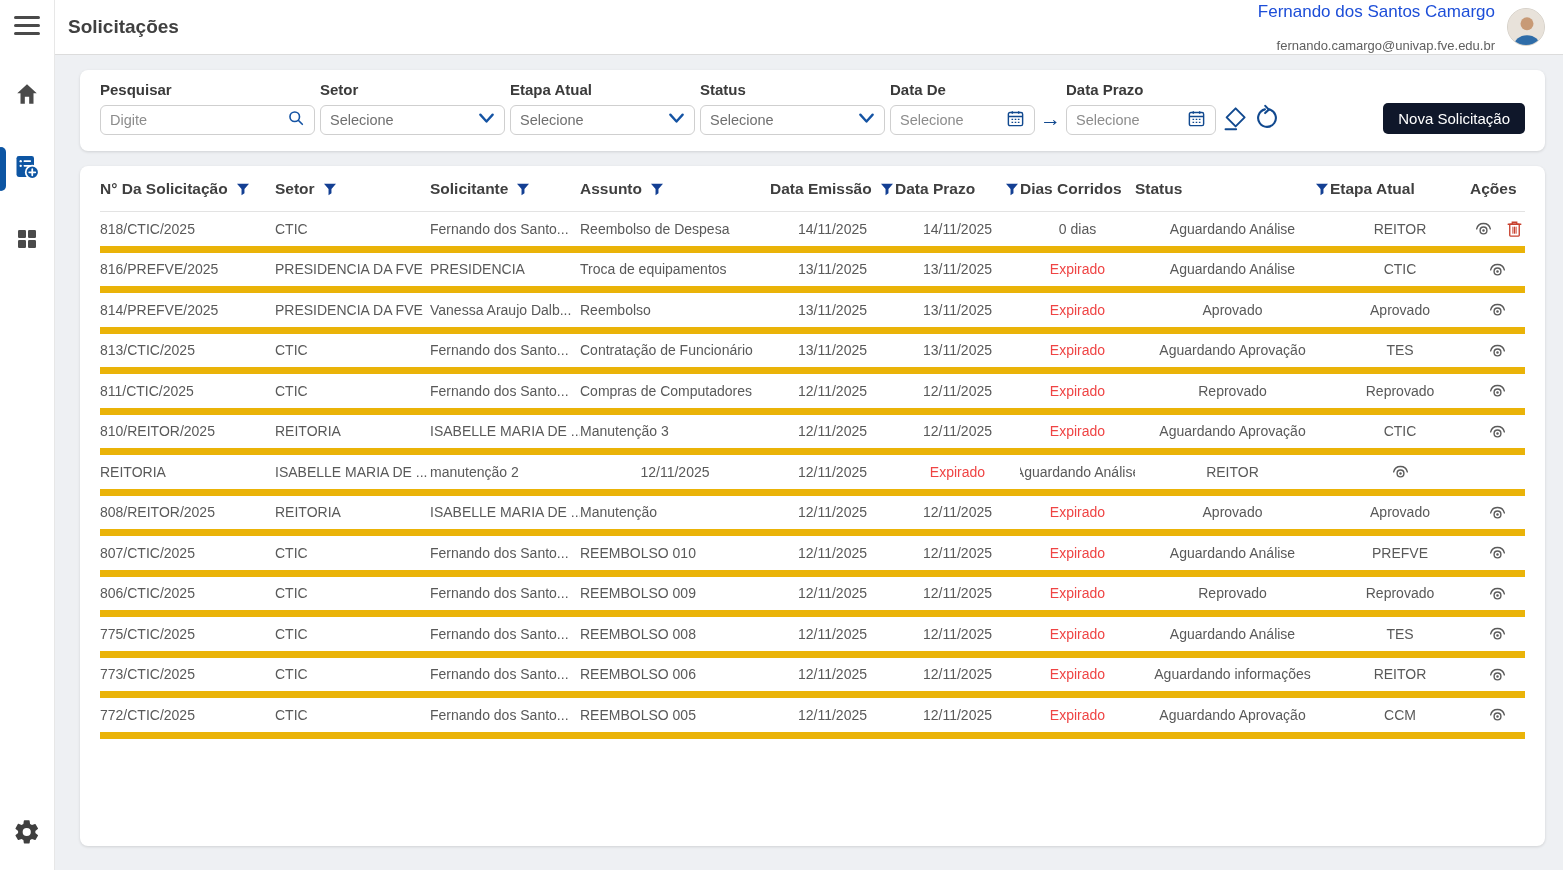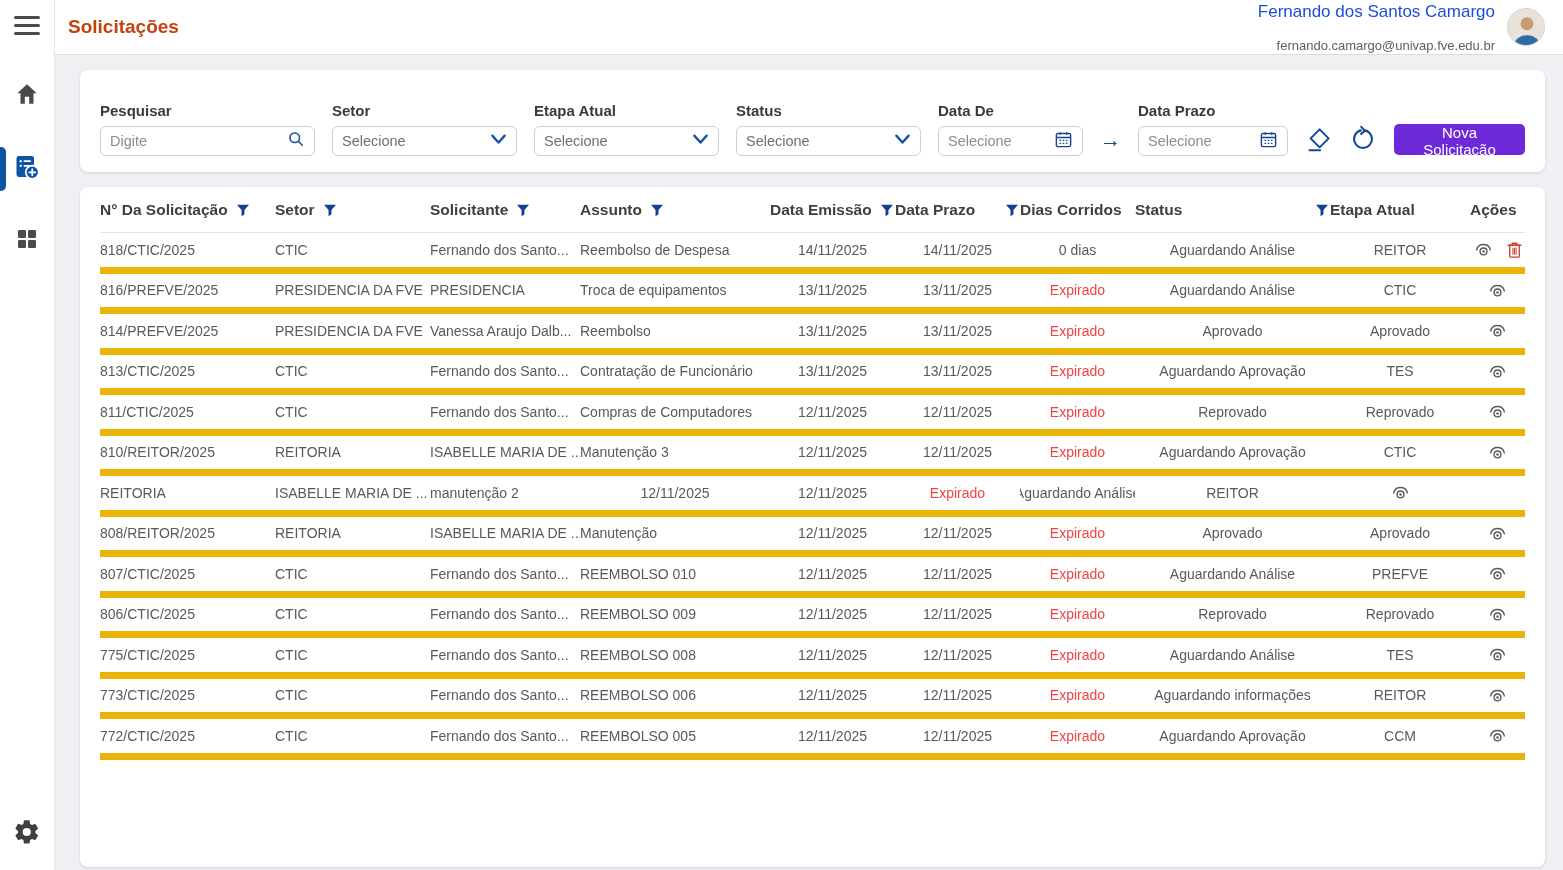--- a/index.html
+++ b/index.html
@@ -18,50 +18,50 @@
   .nav-item { position:relative; width:100%; display:flex; justify-content:center;
     padding:6px 0; cursor:pointer; }
   .nav-item .indicator { position:absolute; left:-4px; top:0; width:10px; height:100%;
     background:#0d55a3; border-radius:6px; }
   .side-bottom { margin-top:auto; margin-bottom:14px; cursor:pointer; }
 
   
   .topbar { position:fixed; left:55px; top:0; width:1508px; height:55px;
     background:#fff; border-bottom:1px solid #dcdcdc; display:flex;
     align-items:center; padding:0 18px 0 13px; z-index:4; }
-  .page-title { color:#c2410c; font-size:19px; font-weight:700; }
+  .page-title { color:#404040; font-size:19px; font-weight:700; }
   .user-block { margin-left:auto; display:flex; align-items:center; gap:12px; }
   .user-text { text-align:right; }
   .user-name { font-size:17px; color:#1d4ed8; }
   .user-email { font-size:13px; color:#5f5f5f; margin-top:16px; }
   .avatar { width:38px; height:38px; border-radius:50%; overflow:hidden;
     background:#e8e2da; border:1px solid #d7d2ca; cursor:pointer; }
 
   
   .content { position:absolute; left:55px; top:55px; width:1508px; height:815px;
     background:#eef0f3; }
 
   .card { background:#fff; border-radius:8px; box-shadow:0 1px 3px rgba(0,0,0,.13); }
 
   
   .filter-card { margin:15px 18px 0 25px; padding:12px 20px 16px 20px;
-    display:flex; align-items:flex-end; gap:17px; height:102px; }
+    display:flex; align-items:flex-end; gap:5px; height:81px; }
   .fgroup { display:flex; flex-direction:column; gap:7px; }
   .flabel { font-size:15px; font-weight:600; color:#3a3a3a; }
   .fctrl { height:30px; border:1px solid #cfcfcf; border-radius:6px; background:#fff;
     display:flex; align-items:center; padding:0 9px; gap:6px; cursor:pointer; }
   .fctrl input { border:none; outline:none; flex:1; font-size:14.5px;
     font-family:"Liberation Sans",sans-serif; color:#444; min-width:0; background:transparent; }
   .fctrl input::placeholder { color:#8c8c8c; }
   .fctrl .sel-text { flex:1; font-size:14.5px; color:#6f6f6f; }
   .w-search { width:215px; } .w-select { width:185px; }
   .w-date1 { width:145px; } .w-date2 { width:150px; }
   .arrow-glyph { font-size:21px; color:#11498f; padding-bottom:4px; }
   .tool-icon { padding-bottom:3px; cursor:pointer; display:flex; align-items:flex-end; }
-  .btn-new { margin-left:auto; background:#6d28d9; color:#fff; border:none;
+  .btn-new { margin-left:auto; background:#0f172a; color:#fff; border:none;
     border-radius:5px; height:31px; padding:0 15px; font-size:15px;
     font-family:"Liberation Sans",sans-serif; cursor:pointer; margin-bottom:1px; }
 
   
   .table-card { margin:15px 18px 12px 25px; height:680px; padding:0 20px; overflow:hidden; }
   .tgrid { display:grid;
     grid-template-columns:175px 155px 150px 190px 125px 125px 115px 195px 140px 55px; }
   .thead { height:46px; border-bottom:1px solid #e3e3e3; }
   .th { display:flex; align-items:center; gap:7px; font-size:15.5px; font-weight:700;
     color:#3f3f3f; }

